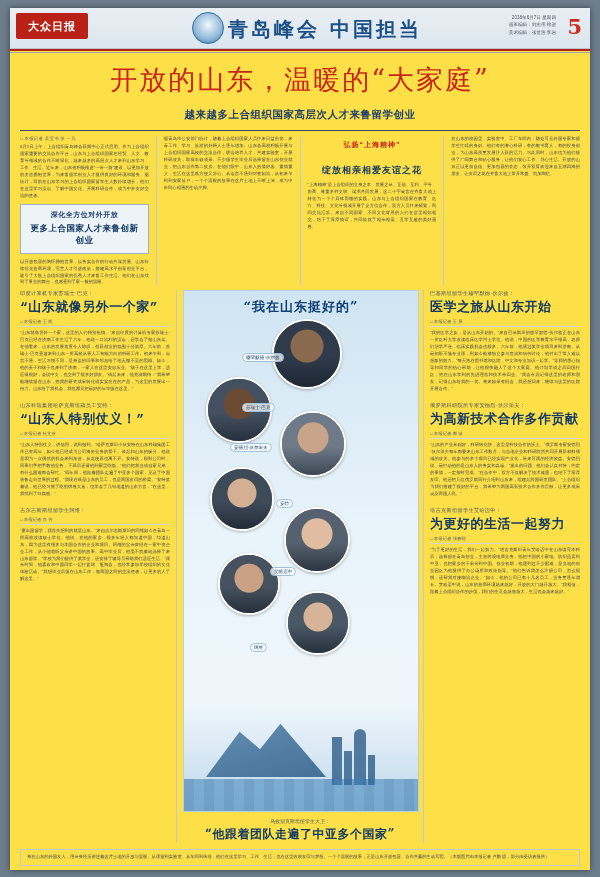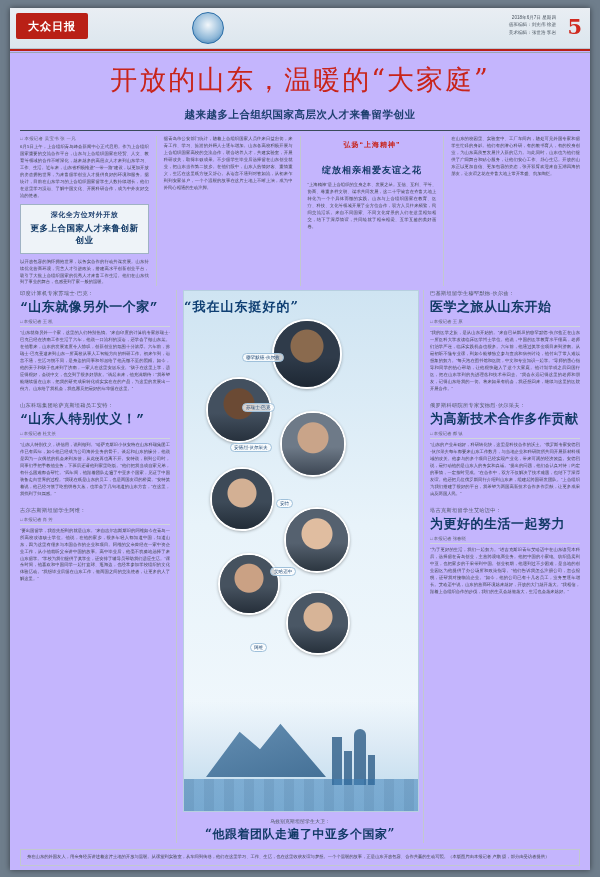--- a/index.html
+++ b/index.html
@@ -4,21 +4,21 @@
 <style>
   html,body{margin:0;padding:0;}
   body{
     width:600px;height:877px;
     background:#6f7e8c;
     font-family:"Liberation Sans","DejaVu Sans",sans-serif;
     overflow:hidden;
   }
   .page{
     position:absolute;left:10px;top:8px;width:580px;height:862px;
-    background:#c4b5fd;
+    background:#fde047;
     box-shadow:0 0 6px rgba(0,0,0,.5);
     overflow:hidden;
   }
   
   .masthead{
     position:relative;height:40px;
     background:linear-gradient(180deg,#e9eef3 0%,#dce6ee 100%);
     border-bottom:1px solid #b9c6d2;
   }
   .logo-box{
@@ -102,21 +102,21 @@
   }
   .story-byline{font-size:4.4px;color:#5a626b;border-bottom:1px solid #cfd5db;padding-bottom:2px;margin-bottom:3px;}
 
   
   .graphic{
     position:relative;width:100%;height:520px;
     background:linear-gradient(180deg,#cfe4f2 0%,#e8f3fa 45%,#f3f9fd 100%);
     border:1px solid #b7cfe0;overflow:hidden;
   }
   .g-title{
-    position:absolute;left:0;right:0;top:7px;
+    position:absolute;left:0;right:0;top:7px;text-align:center;
     font-size:13px;font-weight:bold;color:#0f3f73;letter-spacing:1px;
     font-family:"DejaVu Serif",serif;
   }
   .bubble{
     position:absolute;border-radius:50%;overflow:hidden;
     border:2px solid #ffffff;box-shadow:0 1px 3px rgba(0,0,0,.3);
   }
   .face{width:100%;height:100%;position:relative;}
   .tagline{
     position:absolute;font-size:4.6px;color:#17406e;white-space:nowrap;
@@ -154,20 +154,21 @@
   .bottom-cols .bc{flex:1;}
 </style>
 </head>
 <body>
 
 <div class="page">
 
   <div class="masthead">
     <div class="logo-box">大众日报</div>
     <div class="summit-emblem"></div>
+    <div class="summit-title">青岛峰会 中国担当</div>
     <div class="issue-info" style="white-space:pre-line;">2018年6月7日 星期四
 值班编辑：刘宪伟 徐进
 美术编辑：张世浩 李岩</div>
     <div class="page-num">5</div>
   </div>
   <div class="rule-red"></div>
   <div class="rule-thin"></div>
 
   <div class="headline-wrap">
     <div class="headline">开放的山东，温暖的“大家庭”</div>

